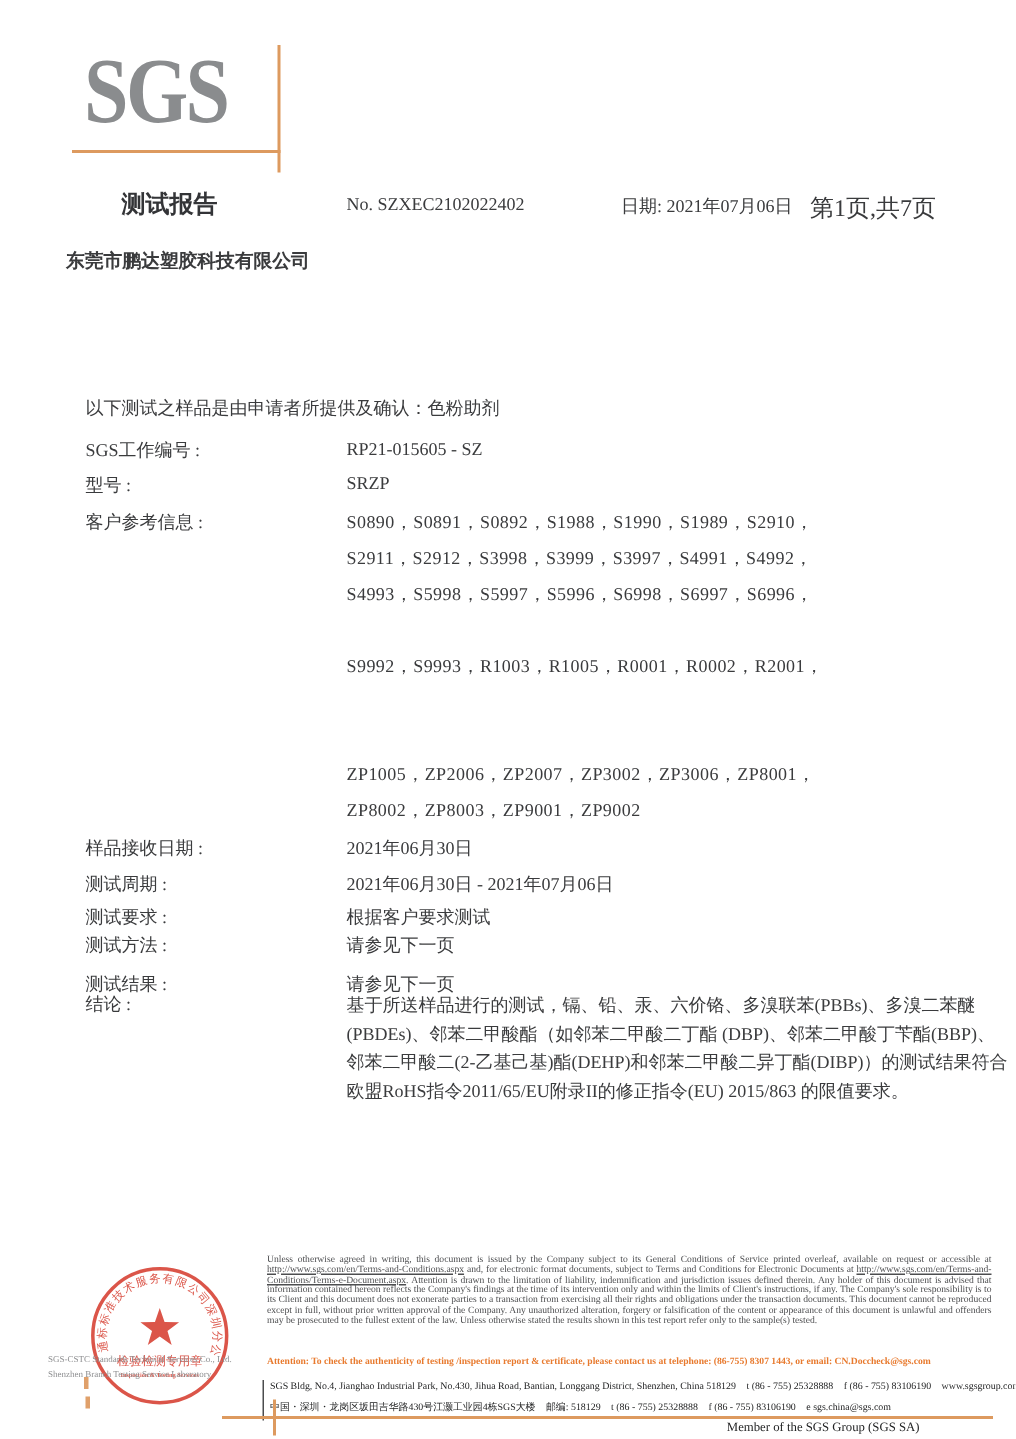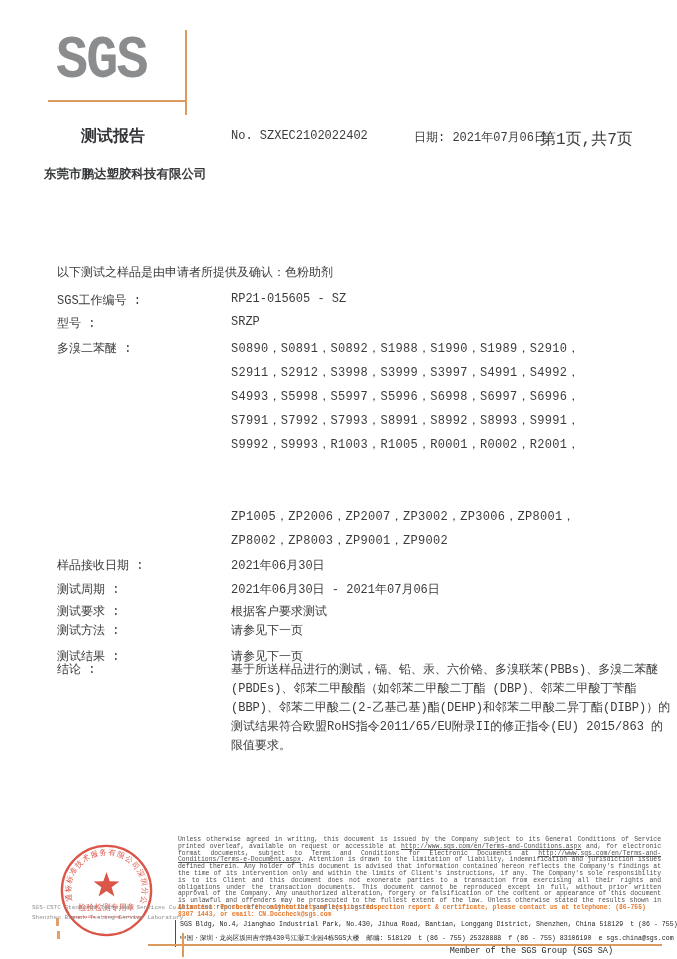--- a/index.html
+++ b/index.html
@@ -1,18 +1,18 @@
 <!DOCTYPE html>
 <html><head>
 <meta charset="utf-8">
 <style>
   html,body{margin:0;padding:0;background:#ffffff;}
   .page{
     position:relative;width:677px;height:959px;background:#ffffff;overflow:hidden;
-    font-family:Liberation Mono, monospace;color:#3a3b3d;
+    font-family:Liberation Serif, serif;color:#3a3b3d;
   }
   
   .logo-text{
     position:absolute;left:56px;top:30px;font-size:62px;font-weight:bold;
     color:#8a8c8e;letter-spacing:-2px;line-height:62px;
     transform:scaleX(.86);transform-origin:left top;
   }
   .crop-h{position:absolute;left:48px;top:100px;width:139px;height:2px;background:#dd9a5f;}
   .crop-v{position:absolute;left:185px;top:30px;width:2px;height:85px;background:#dd9a5f;}
   
@@ -74,26 +74,25 @@
 
   <div class="frow" style="top:292px">
     <span class="lbl">SGS工作编号 :</span>
     <span class="val">RP21-015605 - SZ</span>
   </div>
   <div class="frow" style="top:315px">
     <span class="lbl">型号 :</span>
     <span class="val">SRZP</span>
   </div>
   <div class="frow" style="top:340px">
-    <span class="lbl">多溴二苯醚 :</span>
+    <span class="lbl">客户参考信息 :</span>
   </div>
   <div class="ref-line" style="top:340px">S0890，S0891，S0892，S1988，S1990，S1989，S2910，</div>
   <div class="ref-line" style="top:364px">S2911，S2912，S3998，S3999，S3997，S4991，S4992，</div>
   <div class="ref-line" style="top:388px">S4993，S5998，S5997，S5996，S6998，S6997，S6996，</div>
-  <div class="ref-line" style="top:412px">S7991，S7992，S7993，S8991，S8992，S8993，S9991，</div>
   <div class="ref-line" style="top:436px">S9992，S9993，R1003，R1005，R0001，R0002，R2001，</div>
   <div class="ref-line" style="top:508px">ZP1005，ZP2006，ZP2007，ZP3002，ZP3006，ZP8001，</div>
   <div class="ref-line" style="top:532px">ZP8002，ZP8003，ZP9001，ZP9002</div>
 
   <div class="frow" style="top:557px">
     <span class="lbl">样品接收日期 :</span>
     <span class="val">2021年06月30日</span>
   </div>
   <div class="frow" style="top:581px">
     <span class="lbl">测试周期 :</span>

